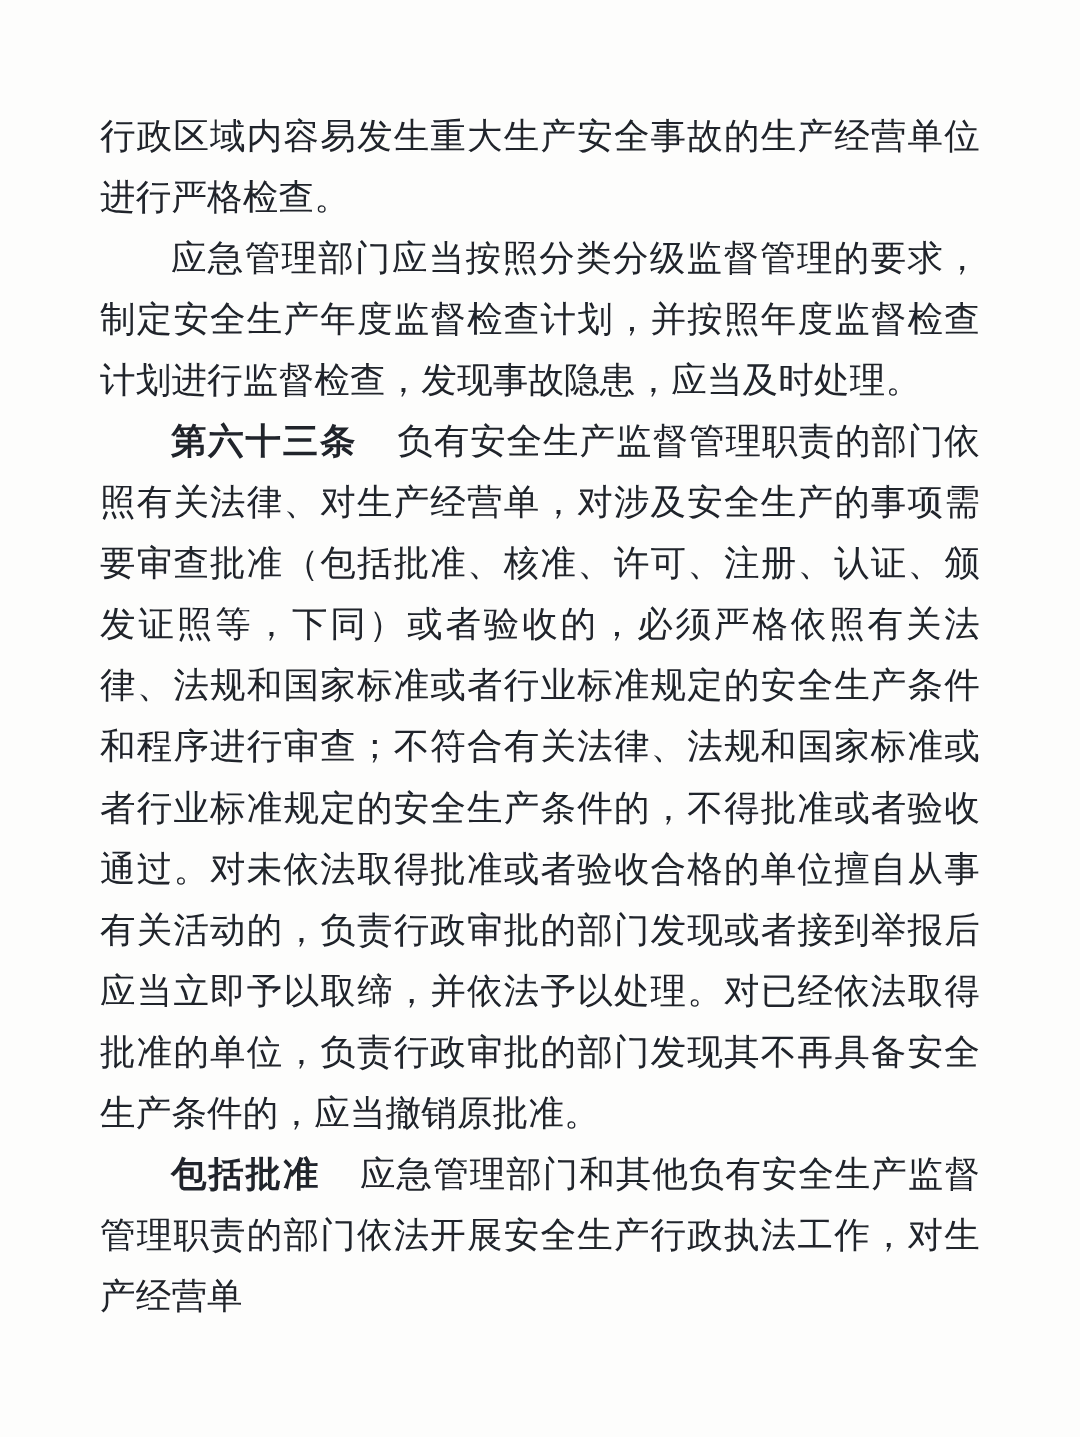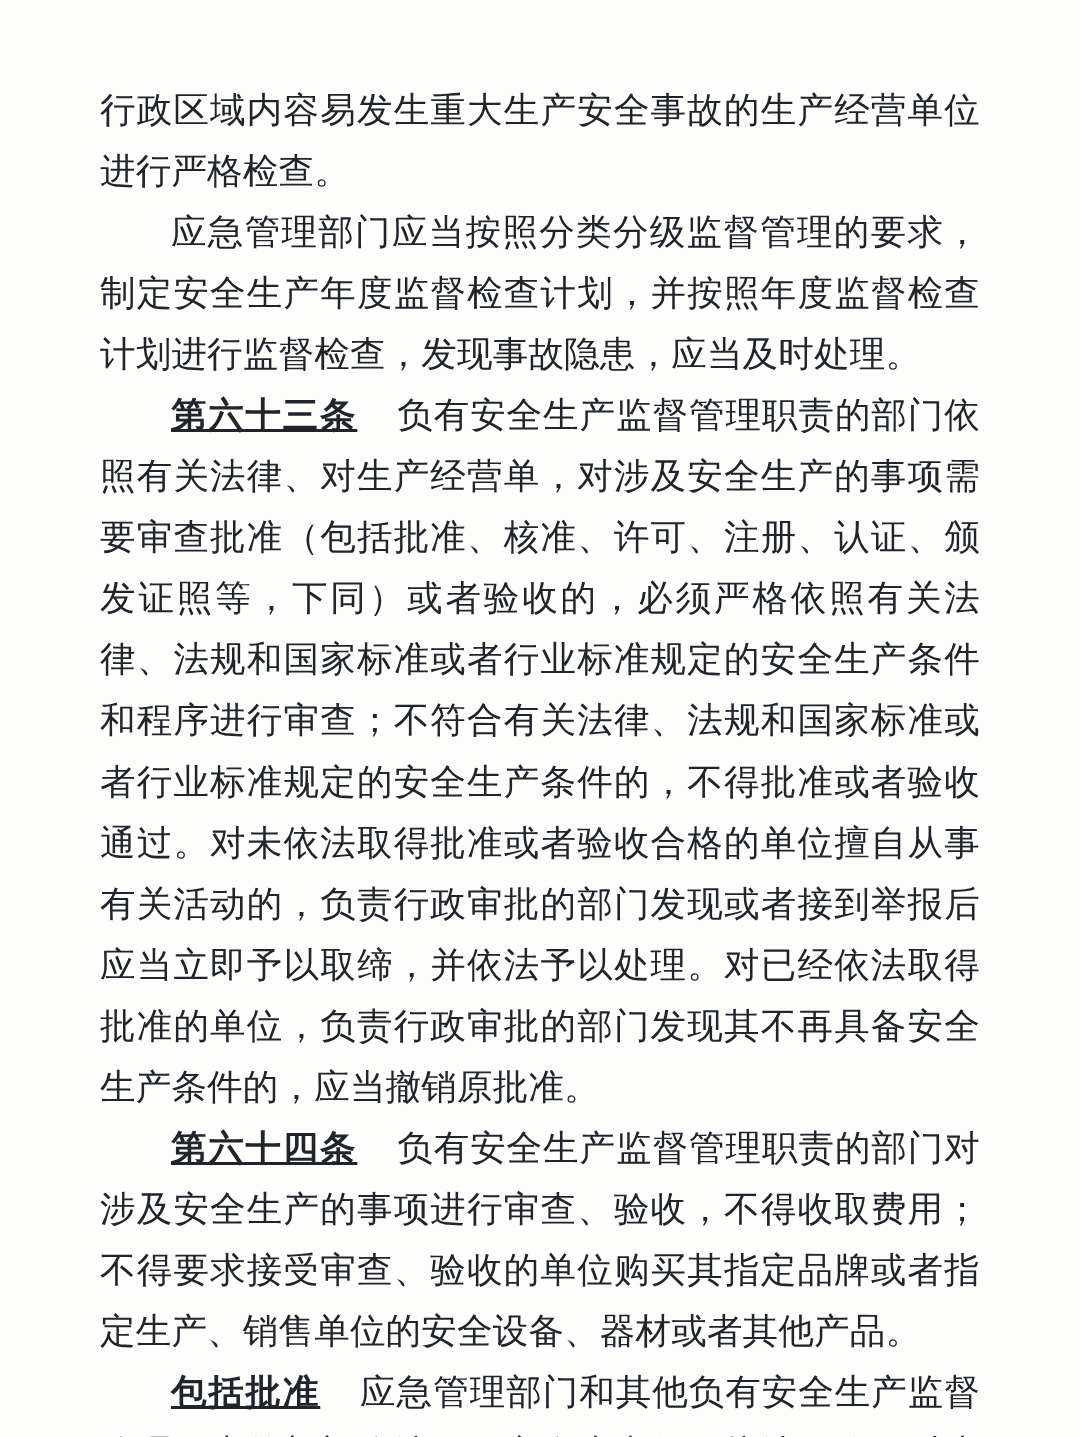--- a/index.html
+++ b/index.html
@@ -7,42 +7,41 @@
     padding: 0;
     background: #ffffff;
   }
   #page {
     position: relative;
     width: 1080px;
     height: 1437px;
     background: #fdfdfc;
     overflow: hidden;
     box-sizing: border-box;
-    padding: 80px 100px 0 100px;
+    padding: 106px 100px 0 100px;
     font-family: "Liberation Serif", "DejaVu Serif", serif;
   }
   .doc-body {
     font-size: 35.5px;
     line-height: 1.72;
     color: #20242b;
     text-align: justify;
     text-justify: inter-ideograph;
     letter-spacing: 0.2px;
   }
   .para {
     margin: 0 0 0.0em 0;
     text-indent: 0;
   }
   .para.indent {
     text-indent: 2em;
   }
   .article {
     font-weight: bold;
     letter-spacing: 1px;
-    text-decoration: underline;
   }
   .art-gap {
     display: inline-block;
     width: 1.1em;
   }
   .clipped {
     
   }
 </style>
 </head>
@@ -56,22 +55,19 @@
     </p>
 
     <p class="para indent">
       <span>应急管理部门应当按照分类分级监督管理的要求，制定安全生产年度监督检查计划，并按照年度监督检查计划进行监督检查，发现事故隐患，应当及时处理。</span>
     </p>
 
     <p class="para indent">
       <span class="article">第六十三条</span><span class="art-gap"></span><span>负有安全生产监督管理职责的部门依照有关法律、对生产经营单，对涉及安全生产的事项需要审查批准（包括批准、核准、许可、注册、认证、颁发证照等，下同）或者验收的，必须严格依照有关法律、法规和国家标准或者行业标准规定的安全生产条件和程序进行审查；不符合有关法律、法规和国家标准或者行业标准规定的安全生产条件的，不得批准或者验收通过。对未依法取得批准或者验收合格的单位擅自从事有关活动的，负责行政审批的部门发现或者接到举报后应当立即予以取缔，并依法予以处理。对已经依法取得批准的单位，负责行政审批的部门发现其不再具备安全生产条件的，应当撤销原批准。</span>
     </p>
 
-    <p class="para indent">
-      <span class="article">第六十四条</span><span class="art-gap"></span><span>负有安全生产监督管理职责的部门对涉及安全生产的事项进行审查、验收，不得收取费用；不得要求接受审查、验收的单位购买其指定品牌或者指定生产、销售单位的安全设备、器材或者其他产品。</span>
-    </p>
 
     <p class="para indent clipped">
       <span class="article">包括批准</span><span class="art-gap"></span><span>应急管理部门和其他负有安全生产监督管理职责的部门依法开展安全生产行政执法工作，对生产经营单</span>
     </p>
 
   </div>
 </div>
 
 </body></html>

